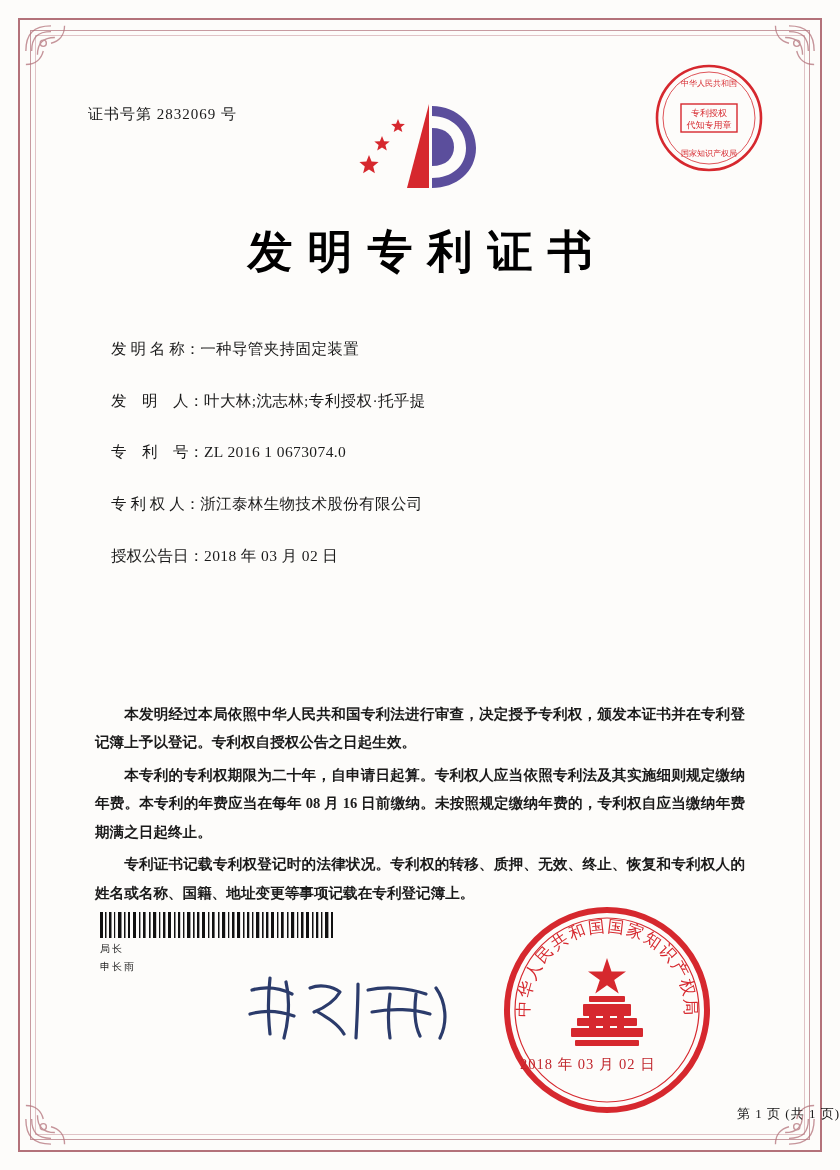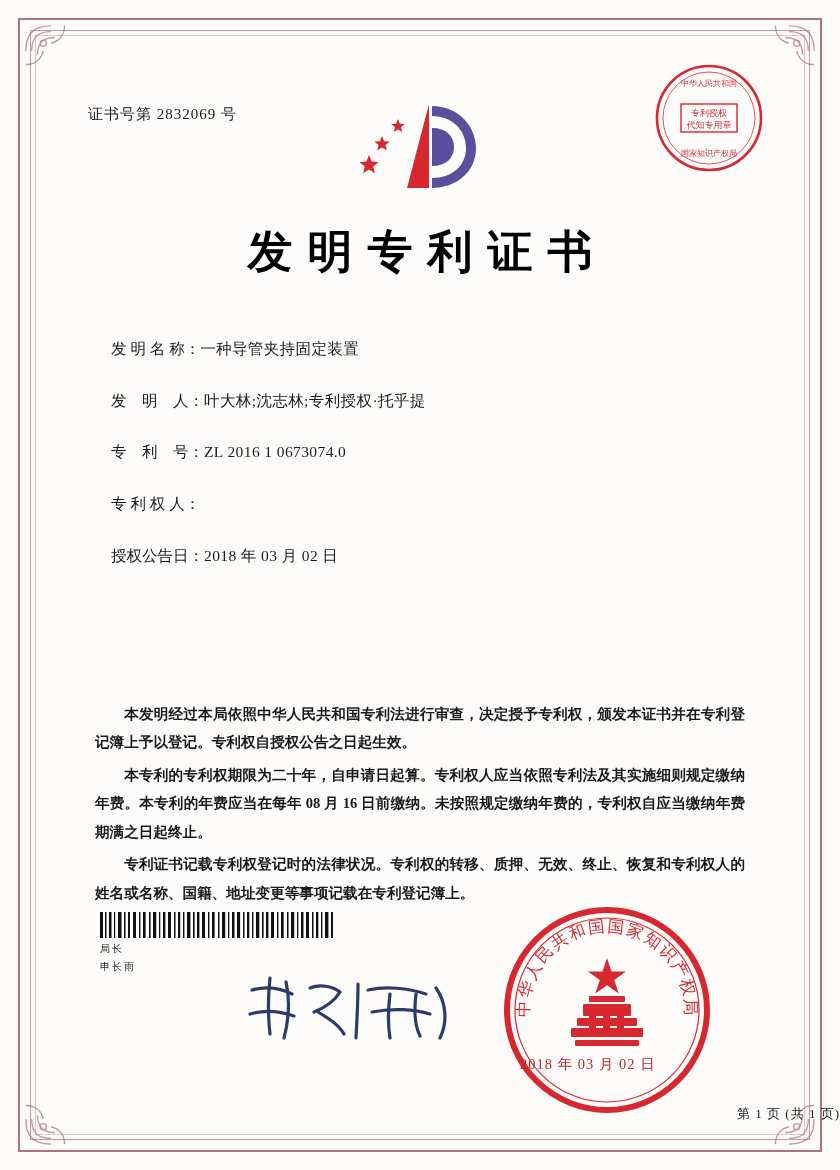--- a/index.html
+++ b/index.html
@@ -255,20 +255,21 @@
     <div class="field-row">
       <span class="field-label">发　明　人：</span>
       <span class="field-value">叶大林;沈志林;专利授权·托乎提</span>
     </div>
     <div class="field-row">
       <span class="field-label">专　利　号：</span>
       <span class="field-value">ZL 2016 1 0673074.0</span>
     </div>
     <div class="field-row">
       <span class="field-label">专 利 权 人：</span>
+      <span class="field-value">浙江泰林生物技术股份有限公司</span>
     </div>
     <div class="field-row">
       <span class="field-label">授权公告日：</span>
       <span class="field-value">2018 年 03 月 02 日</span>
     </div>
   </div>
 
   <div class="body-text">
     <p>本发明经过本局依照中华人民共和国专利法进行审查，决定授予专利权，颁发本证书并在专利登记簿上予以登记。专利权自授权公告之日起生效。</p>
     <p>本专利的专利权期限为二十年，自申请日起算。专利权人应当依照专利法及其实施细则规定缴纳年费。本专利的年费应当在每年 08 月 16 日前缴纳。未按照规定缴纳年费的，专利权自应当缴纳年费期满之日起终止。</p>

